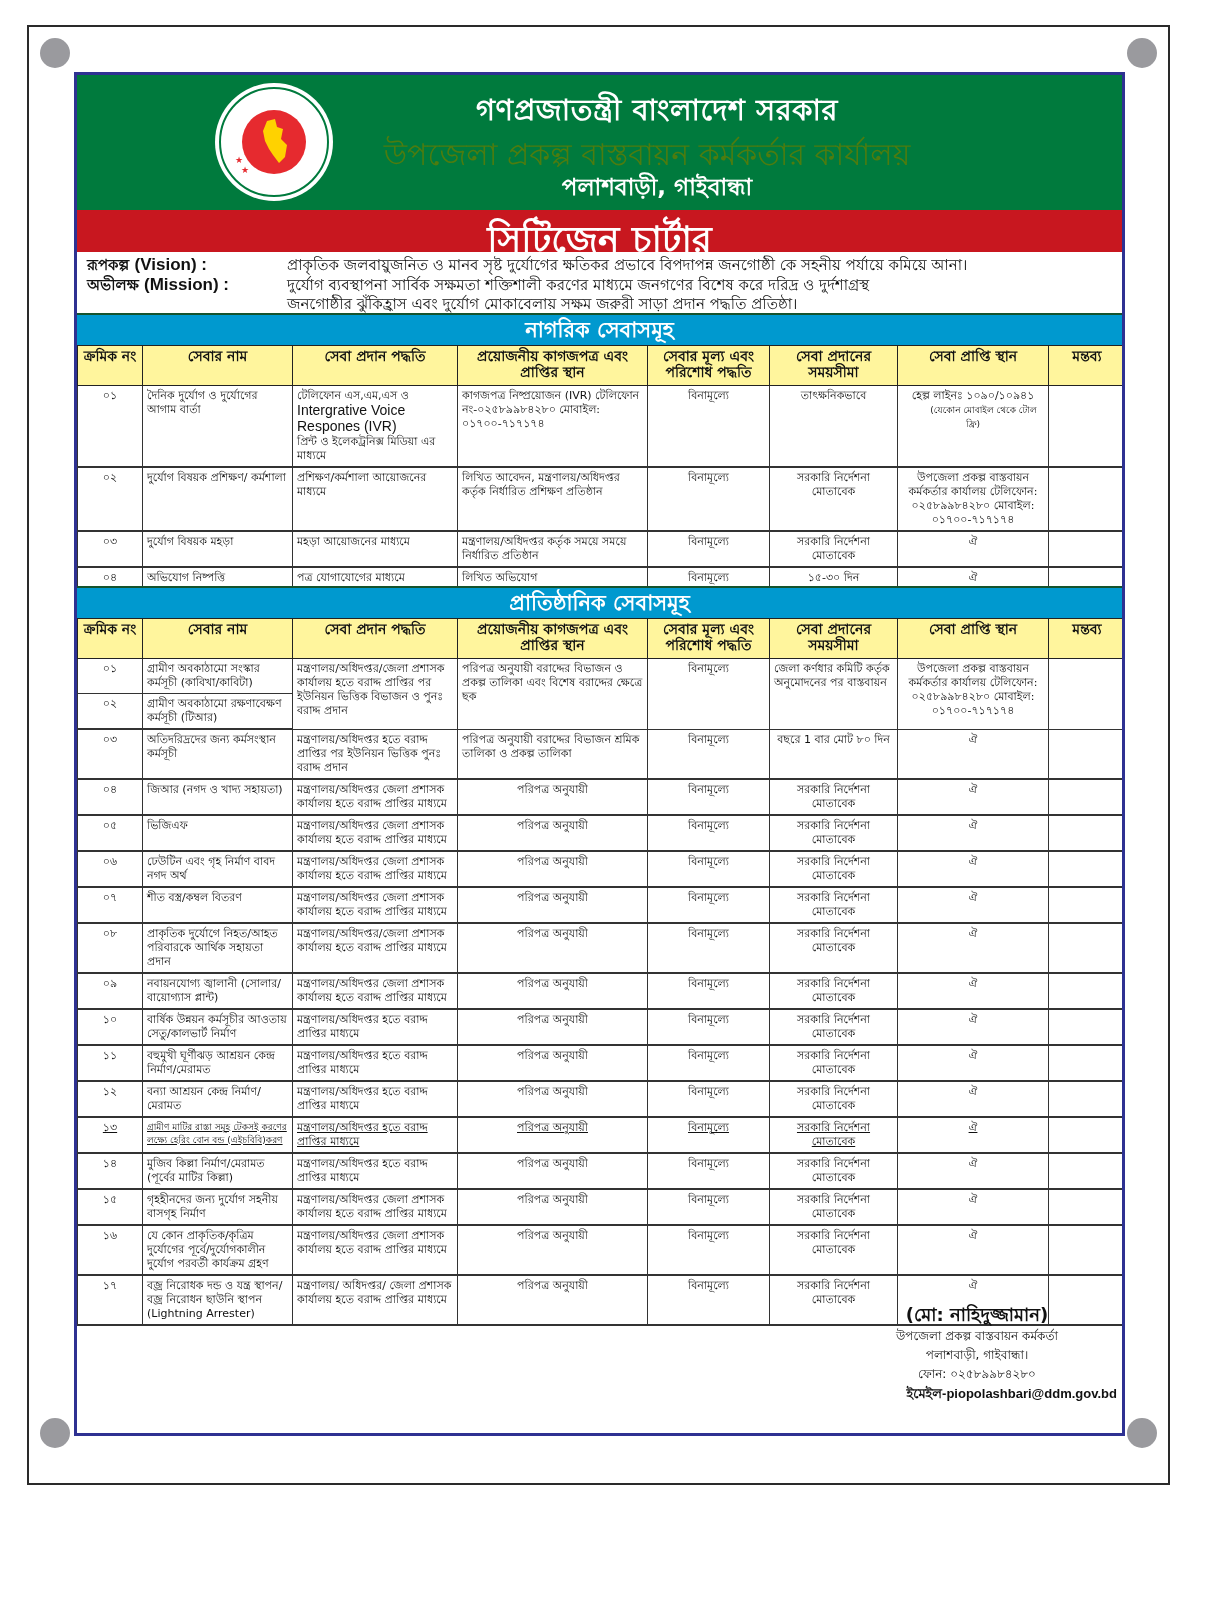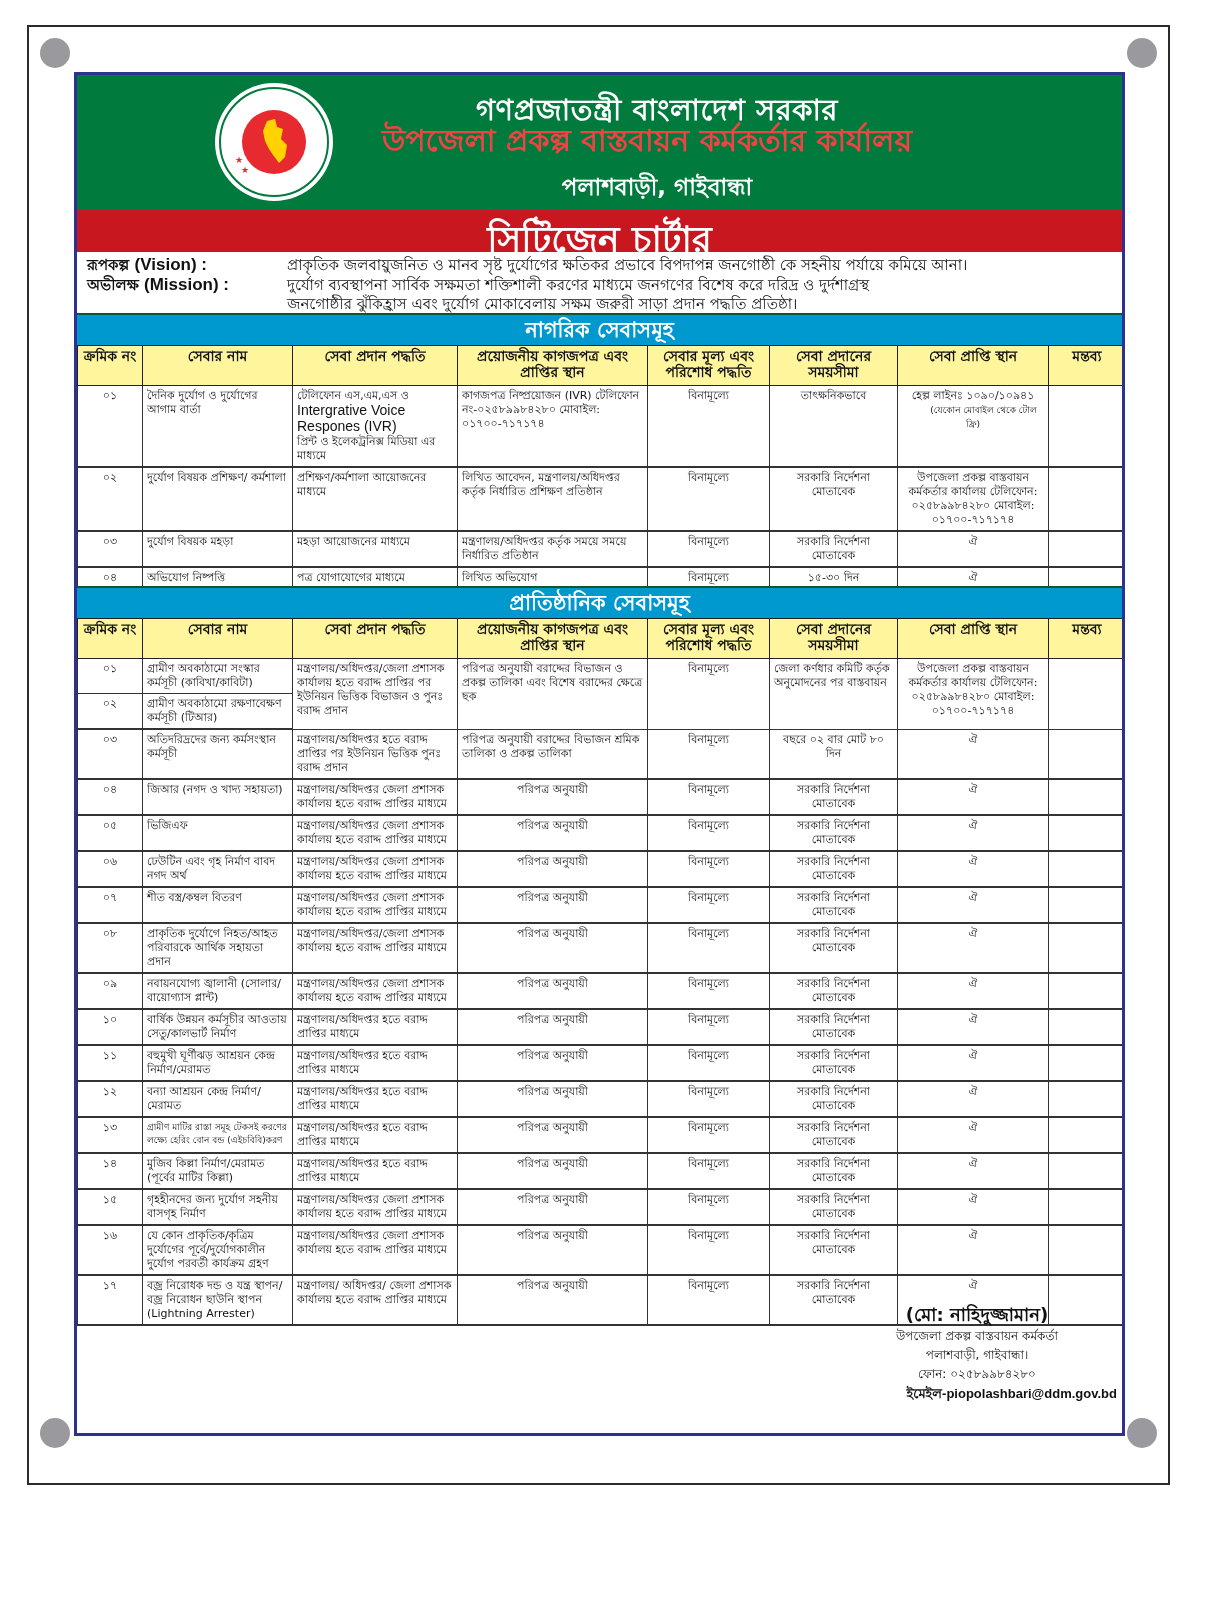--- a/index.html
+++ b/index.html
@@ -6,21 +6,21 @@
   body { width: 1220px; height: 1600px; position: relative; font-family: "DejaVu Sans", "Liberation Sans", sans-serif; color: #111; overflow: hidden; }
   .outer-frame { position: absolute; left: 27px; top: 25px; width: 1143px; height: 1460px; border: 2px solid #2a2a2a; box-sizing: border-box; background: #fff; }
   .bolt { position: absolute; width: 30px; height: 30px; border-radius: 50%; background: #9a9a9e; }
   .inner { position: absolute; left: 74px; top: 72px; width: 1051px; height: 1364px; border: 3px solid #2e3192; box-sizing: border-box; background: #fff; overflow: hidden; }
   .banner-green { position: absolute; left: 0; top: 0; width: 100%; height: 135px; background: #007a3d; }
   .emblem { position: absolute; left: 138px; top: 8px; width: 118px; height: 118px; border-radius: 50%; background: #fff; }
   .emblem-ring { position: absolute; left: 4px; top: 4px; width: 110px; height: 110px; border-radius: 50%; border: 2px solid #007a3d; box-sizing: border-box; }
   .emblem-red { position: absolute; left: 27px; top: 27px; width: 64px; height: 64px; border-radius: 50%; background: #e62a2f; }
   .emblem svg { position: absolute; left: 0; top: 0; }
   .gov-title { position: absolute; left: 240px; top: 12px; width: 680px; text-align: center; color: #fff; font-size: 29px; font-weight: bold; letter-spacing: 0.5px; }
-  .office-title { position: absolute; left: 220px; top: 42px; width: 700px; text-align: center; color: #ef4444; font-size: 30px; font-weight: bold; }
+  .office-title { position: absolute; left: 220px; top: 56px; width: 700px; text-align: center; color: #4d7c0f; font-size: 30px; font-weight: normal; }
   .location-title { position: absolute; left: 240px; top: 94px; width: 680px; text-align: center; color: #fff; font-size: 23px; font-weight: bold; }
   .banner-red { position: absolute; left: 0; top: 135px; width: 100%; height: 42px; background: #c8171f; }
   .charter-title { position: absolute; left: 0; top: 137px; width: 100%; text-align: center; color: #fff; font-size: 36px; font-weight: bold; }
   .vm { position: absolute; left: 10px; font-size: 15px; line-height: 19px; white-space: nowrap; }
   .vm .lbl { display: inline-block; width: 200px; font-weight: bold; }
   .vm .lbl b { font-family: "Liberation Sans", sans-serif; font-size: 17px; }
   .section-bar { position: absolute; left: 0; width: 100%; height: 30px; background: #0099cf; border-top: 2px solid #14532d; }
   .section-bar span { display: block; text-align: center; color: #fff; font-size: 21px; line-height: 30px; font-weight: bold; }
   table.svc { position: absolute; left: 0; width: 1048px; border-collapse: collapse; table-layout: fixed; }
   table.svc th { background: #fff59d; font-size: 14px; font-weight: bold; line-height: 16px; border: 1.5px solid #222; padding: 2px 2px; text-align: center; vertical-align: top; }
@@ -178,21 +178,21 @@
       <tr style="height:35px;" class="rowline">
         <td class="c">০২</td>
         <td>গ্রামীণ অবকাঠামো রক্ষণাবেক্ষণ কর্মসূচী (টিআর)</td>
       </tr>
       <tr style="height:35px;" class="rowline">
         <td class="c">০৩</td>
         <td>অতিদরিদ্রদের জন্য কর্মসংস্থান কর্মসূচী</td>
         <td>মন্ত্রণালয়/অধিদপ্তর হতে বরাদ্দ প্রাপ্তির পর ইউনিয়ন ভিত্তিক পুনঃ বরাদ্দ প্রদান</td>
         <td>পরিপত্র অনুযায়ী বরাদ্দের বিভাজন শ্রমিক তালিকা ও প্রকল্প তালিকা</td>
         <td class="c">বিনামূল্যে</td>
-        <td class="c">বছরে ০২ বার মোট ৮০ দিন</td>
+        <td class="c">বছরে 1 বার মোট ৮০ দিন</td>
         <td class="c">ঐ</td>
         <td></td>
       </tr>
       <tr style="height:35px;" class="rowline">
         <td class="c">০৪</td>
         <td>জিআর (নগদ ও খাদ্য সহায়তা)</td>
         <td>মন্ত্রণালয়/অধিদপ্তর জেলা প্রশাসক কার্যালয় হতে বরাদ্দ প্রাপ্তির মাধ্যমে</td>
         <td class="c">পরিপত্র অনুযায়ী</td>
         <td class="c">বিনামূল্যে</td>
         <td class="c">সরকারি নির্দেশনা মোতাবেক</td>
@@ -272,21 +272,21 @@
       <tr style="height:34px;padding-left:6px;" class="rowline">
         <td class="c">১২</td>
         <td>বন্যা আশ্রয়ন কেন্দ্র নির্মাণ/মেরামত</td>
         <td>মন্ত্রণালয়/অধিদপ্তর হতে বরাদ্দ প্রাপ্তির মাধ্যমে</td>
         <td class="c">পরিপত্র অনুযায়ী</td>
         <td class="c">বিনামূল্যে</td>
         <td class="c">সরকারি নির্দেশনা মোতাবেক</td>
         <td class="c">ঐ</td>
         <td></td>
       </tr>
-      <tr style="height:34px;" class="rowline">
+      <tr style="height:34px;text-decoration:underline;" class="rowline">
         <td class="c">১৩</td>
         <td style="font-size:9px;line-height:13px;">গ্রামীণ মাটির রাস্তা সমূহ টেকসই করণের লক্ষ্যে হেরিং বোন বন্ড (এইচবিবি)করণ</td>
         <td>মন্ত্রণালয়/অধিদপ্তর হতে বরাদ্দ প্রাপ্তির মাধ্যমে</td>
         <td class="c">পরিপত্র অনুযায়ী</td>
         <td class="c">বিনামূল্যে</td>
         <td class="c">সরকারি নির্দেশনা মোতাবেক</td>
         <td class="c">ঐ</td>
         <td></td>
       </tr>
       <tr style="height:34px;" class="rowline">

